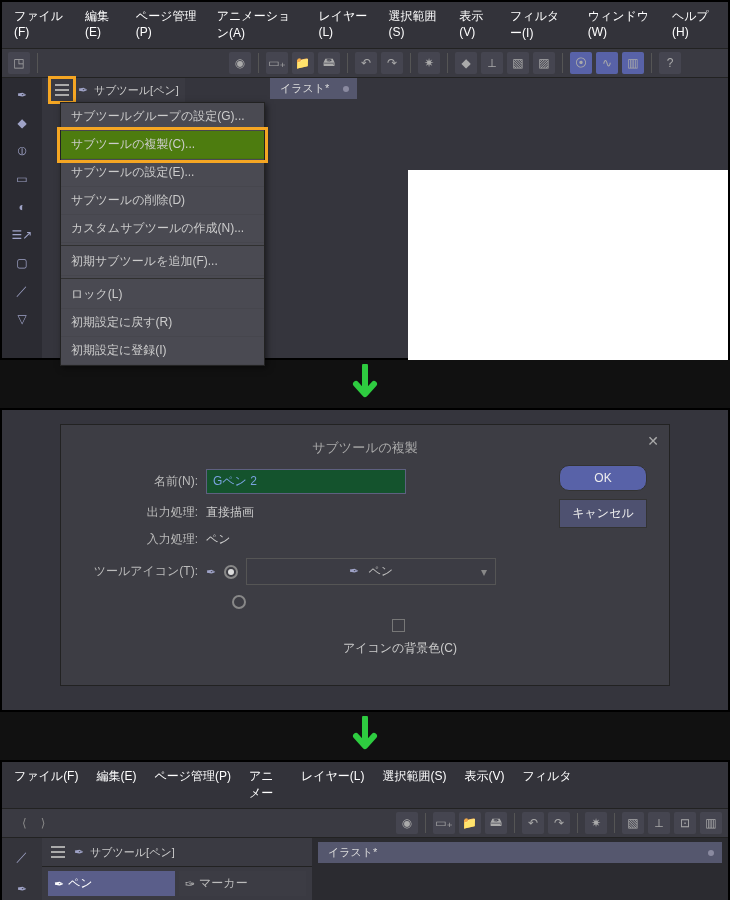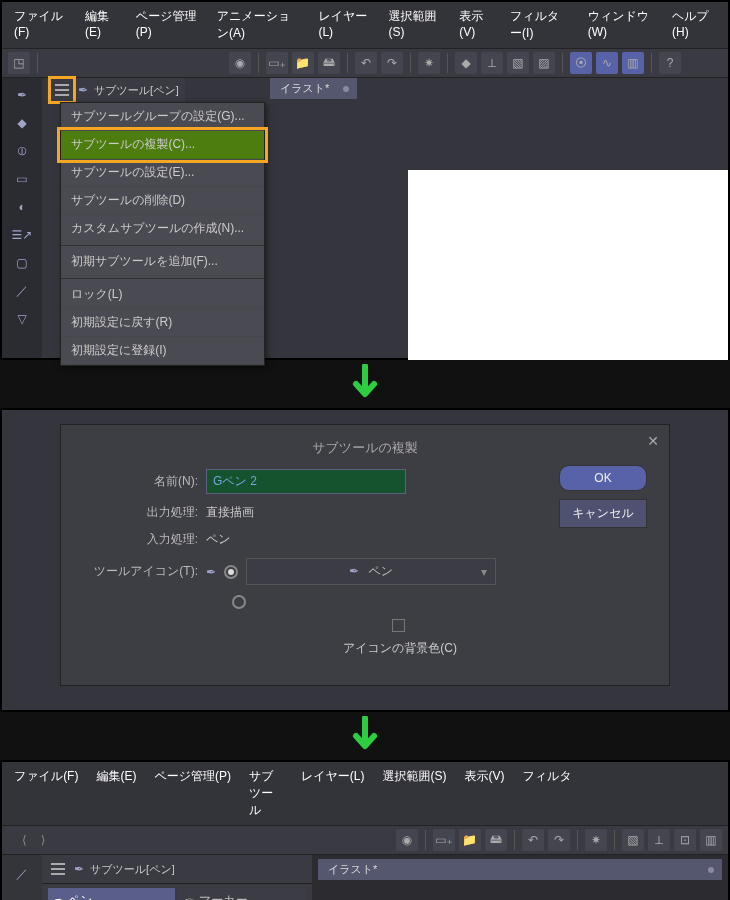--- a/index.html
+++ b/index.html
@@ -210,21 +210,21 @@
   <svg class="arrow" viewBox="0 0 30 40">
       <path d="M15 2 V26 M6 20 L15 30 L24 20" stroke="#2ecc40" stroke-width="6" fill="none" stroke-linecap="round" stroke-linejoin="round"></path>
     </svg>
 </div>
 
 <div class="frame">
   <div class="menubar">
     <span>ファイル(F)</span>
     <span>編集(E)</span>
     <span>ページ管理(P)</span>
-    <span style="overflow:hidden;width:50px;">サブツール</span>
+    <span style="overflow:hidden;width:50px;">アニメー</span>
     <span>レイヤー(L)</span>
     <span>選択範囲(S)</span>
     <span>表示(V)</span>
     <span>フィルタ</span>
   </div>
 
   <div class="toolbar-row">
     <span style="width:10px"></span>
     <span style="color:#888">⟨</span>
     <span style="color:#888;margin-left:10px;">⟩</span>

